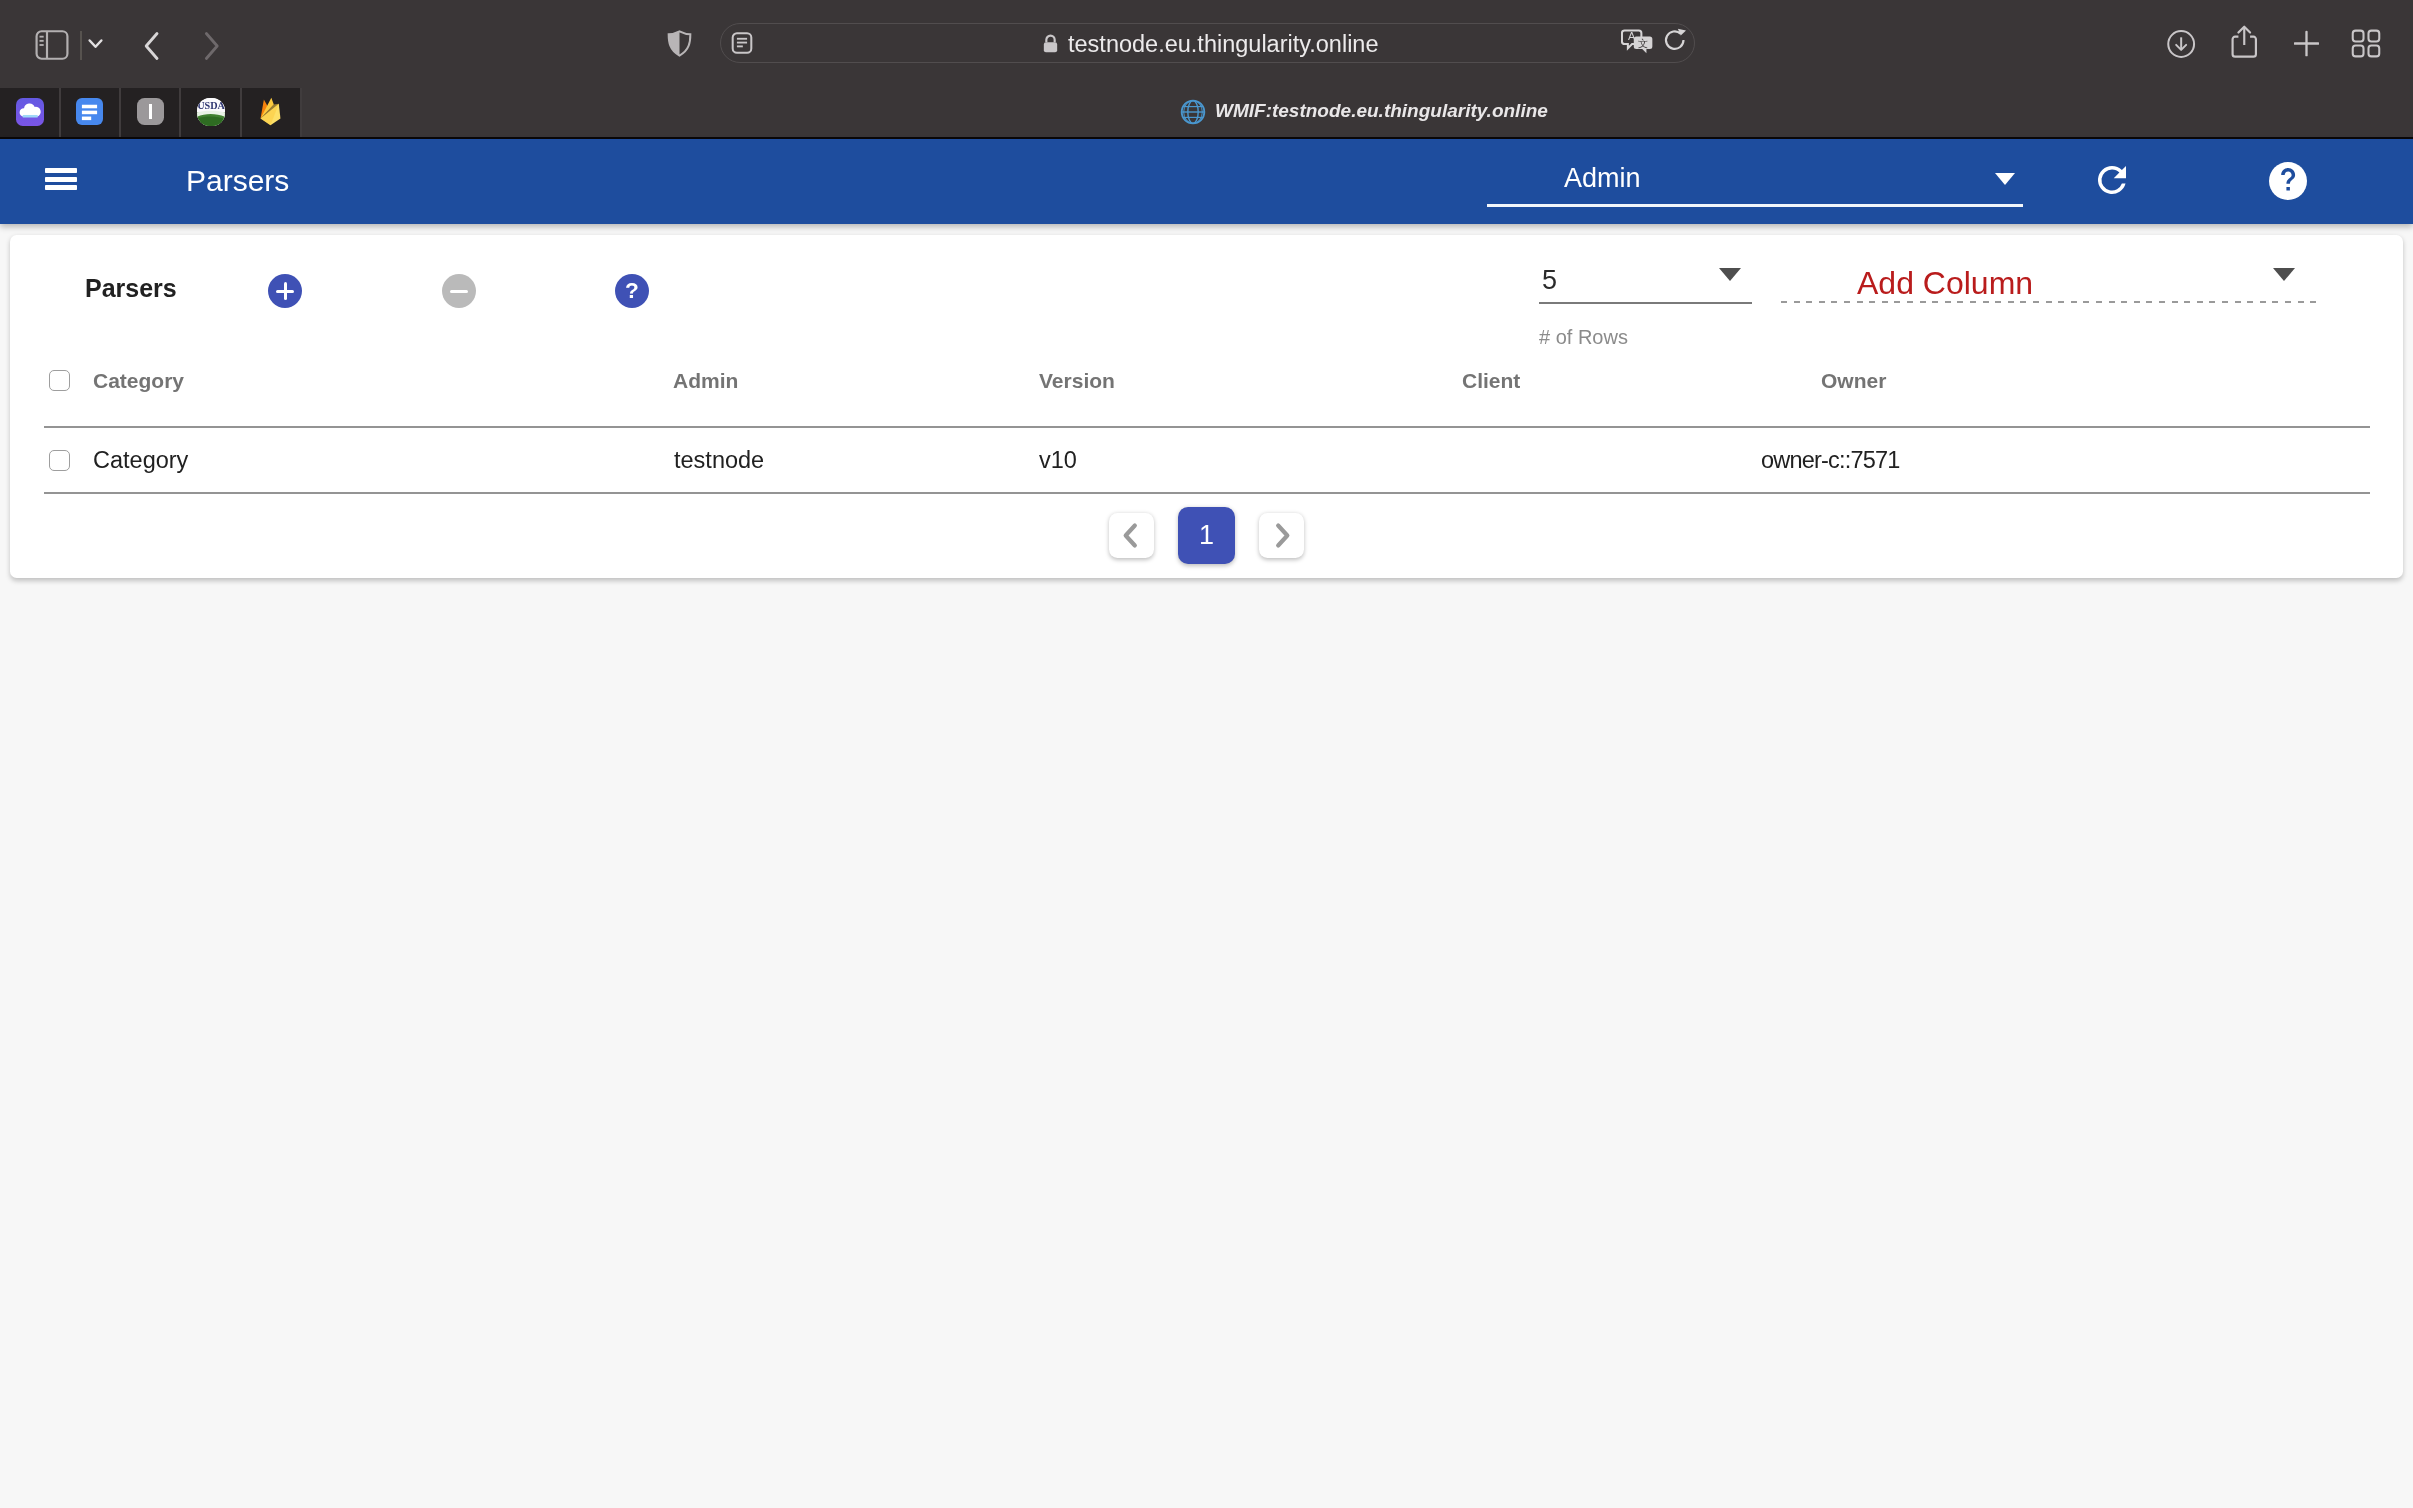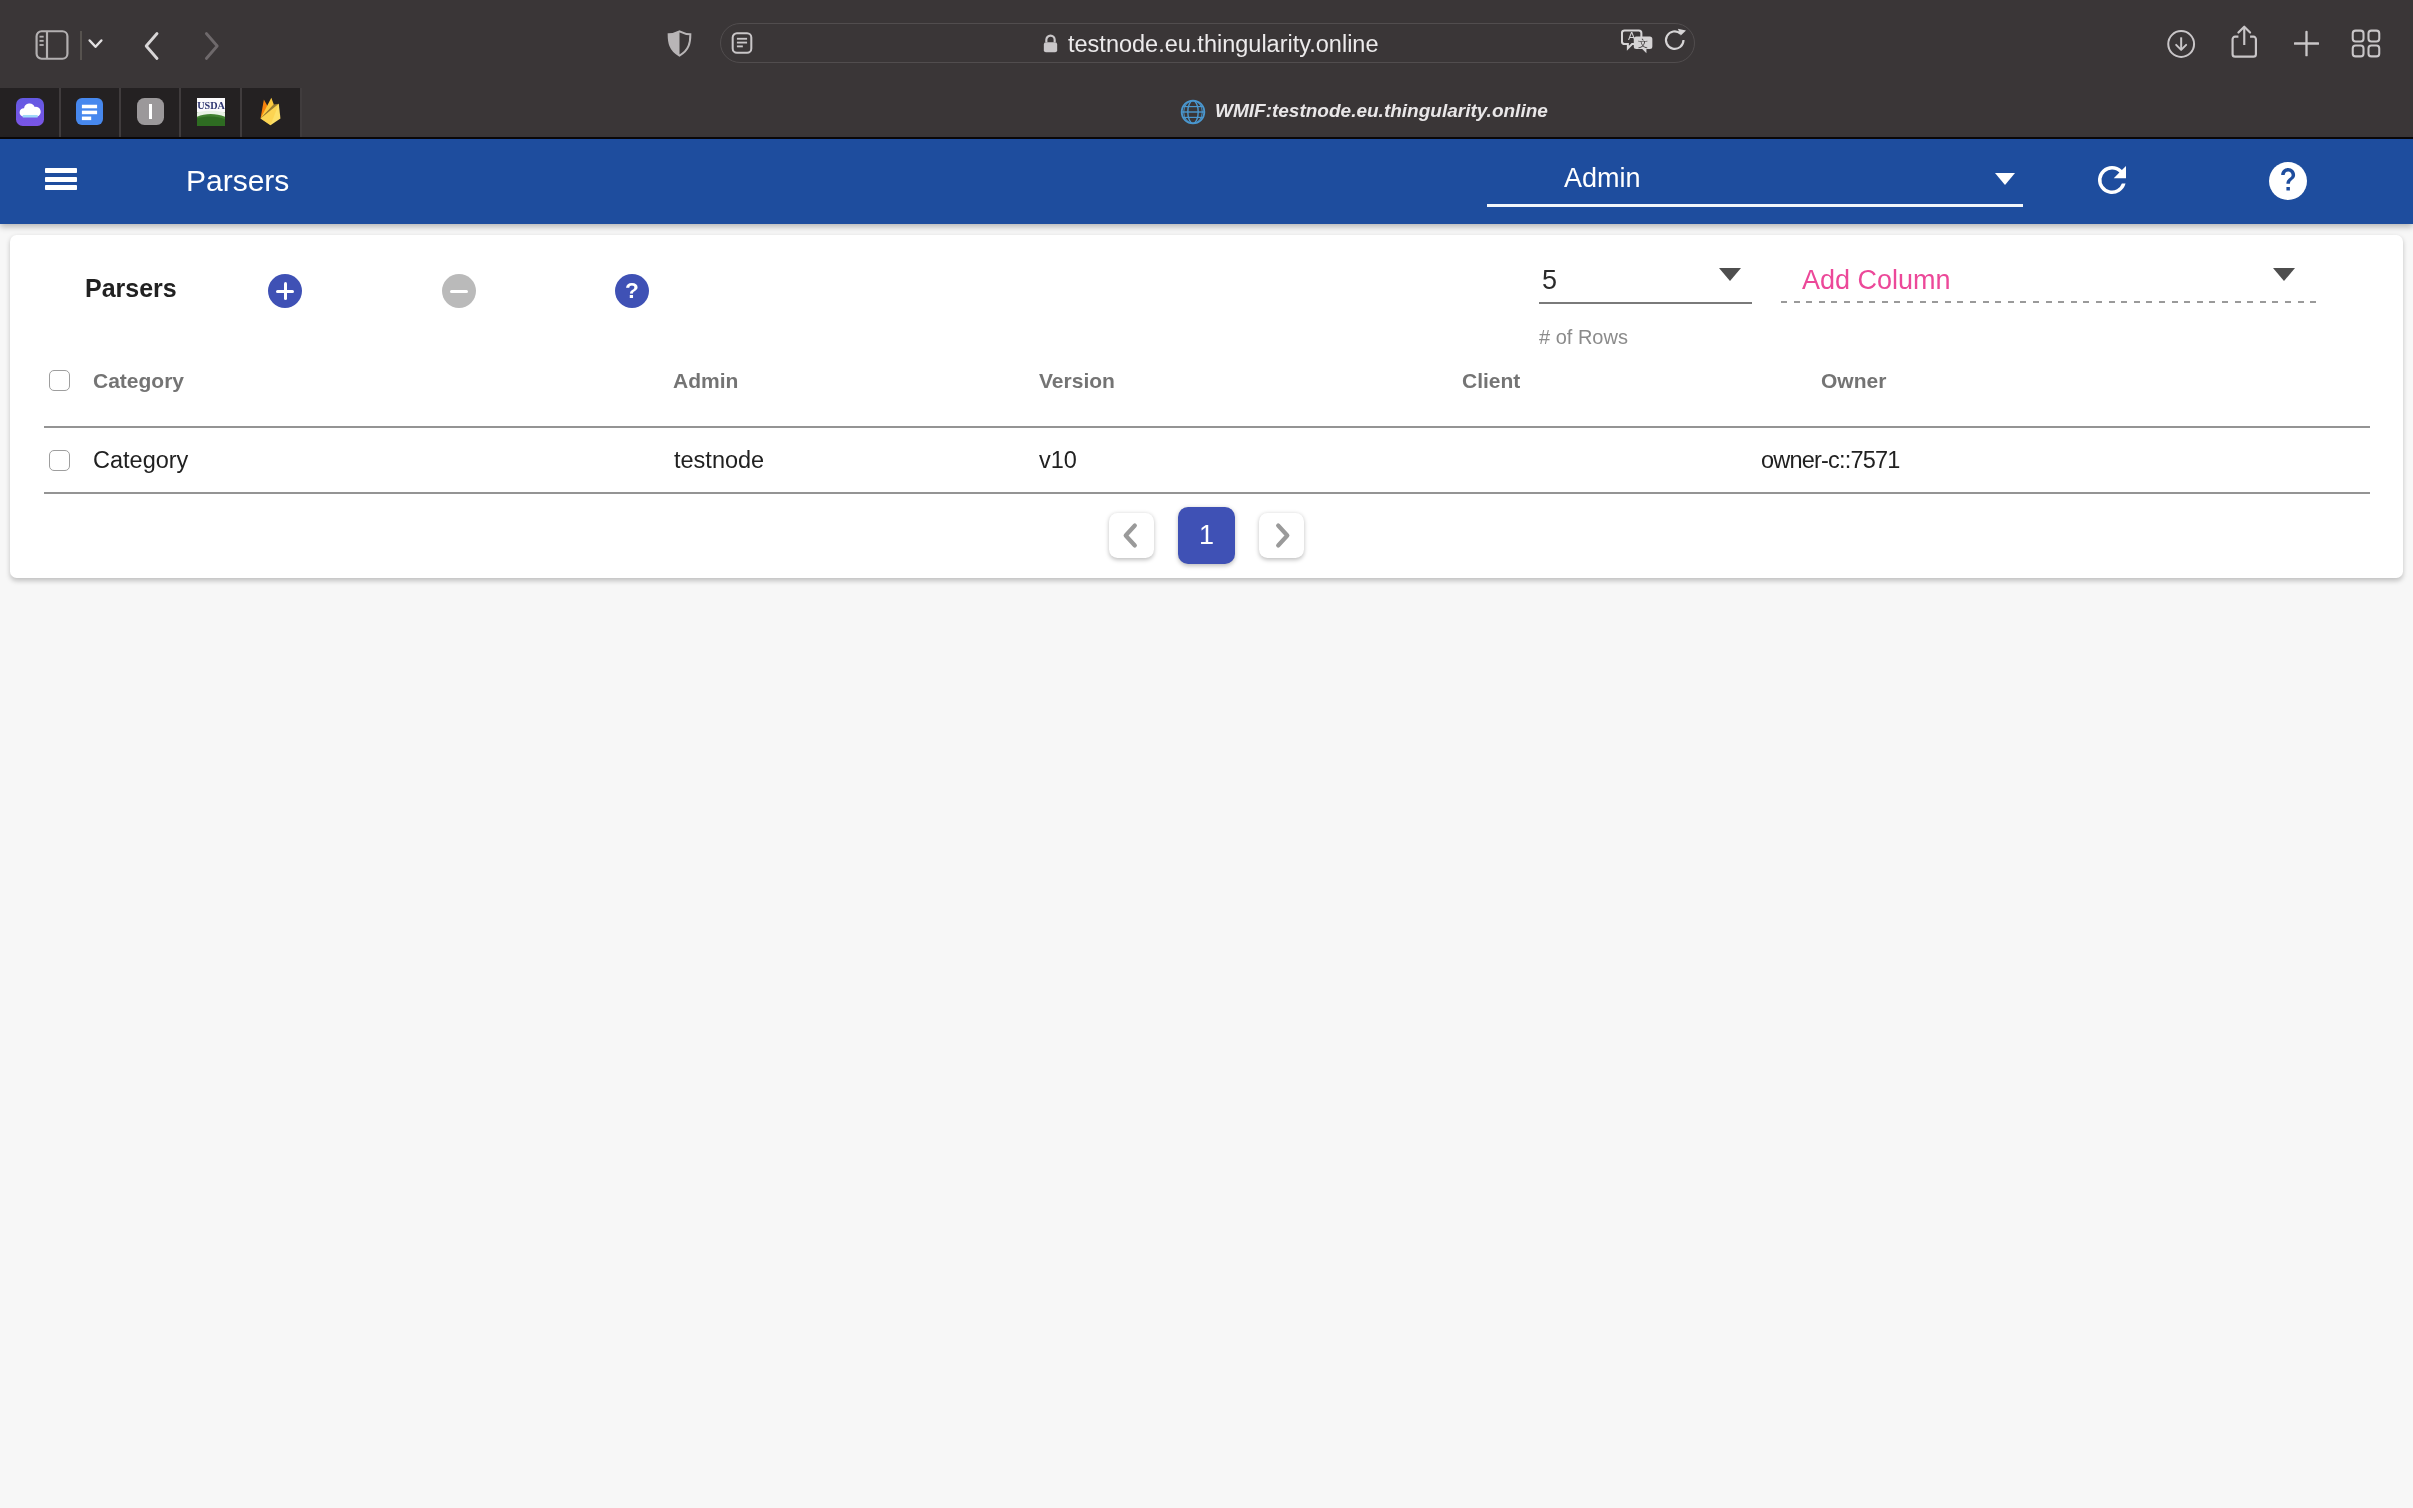--- a/index.html
+++ b/index.html
@@ -107,21 +107,21 @@
   <div class="abs" style="left:76px; top:10px; width:27px; height:27px; border-radius:5.9px; background:#4788ee;">
     <svg width="27" height="27" viewBox="0 0 32 32">
       <rect x="7" y="8" width="18" height="4.2" fill="#fff"></rect>
       <rect x="7" y="15" width="18" height="4.2" fill="#fff"></rect>
       <rect x="7" y="22" width="11" height="4.2" fill="#fff"></rect>
     </svg>
   </div>
   <div class="abs" style="left:137px; top:10px; width:27px; height:27px; border-radius:7.5px; background:#9b989a;">
     <div class="abs" style="left:11.7px; top:5.9px; width:3.4px; height:15px; background:#fff;"></div>
   </div>
-  <div class="abs" style="left:197px; top:10px; width:28px; height:28px; background:#f5f4f6; overflow:hidden;">
+  <div class="abs" style="left:197px; top:10px; width:28px; height:28px; background:#f5f4f6; overflow:hidden;border-radius:13px;">
     <svg width="28" height="28" viewBox="0 0 33 33">
       <rect x="0" y="0" width="33" height="33" fill="#fbfafc"></rect>
       <text x="16.5" y="13" font-size="12" font-weight="bold" fill="#2d3470" text-anchor="middle" font-family="Liberation Serif">USDA</text>
       <rect x="0" y="17" width="33" height="16" fill="#418131"></rect>
       <path d="M0 17 C8 14.5, 25 14.5, 33 17 v5 C22 18, 10 18, 0 22 Z" fill="#e9f2e6"></path>
       <path d="M0 24 C12 20.5, 24 21, 33 25 v8 H0 Z" fill="#2e6c22"></path>
     </svg>
   </div>
   <div class="abs" style="left:258px; top:9.2px; width:25px; height:29px;">
     <svg width="25" height="29" viewBox="0 0 30 35">
@@ -170,21 +170,21 @@
   <div class="circbtn" style="left:432px; background:#bababa;">
     <div class="abs" style="left:8.4px; top:15.5px; width:17.6px; height:3.4px; background:#fff; border-radius:1.7px;"></div>
   </div>
   <div class="circbtn" style="left:605px; background:#3f51b5; color:#fff; font-weight:bold; font-size:22.6px; text-align:center; line-height:34px;">?</div>
 
   <div class="abs" style="left:1532px; top:30px; font-size:27px; color:#2b2b2b;">5</div>
   <div class="abs caretdn" style="left:1709px; top:33px;"></div>
   <div class="abs" style="left:1529px; top:67px; width:213px; height:1.7px; background:#7a7a7a;"></div>
   <div class="abs" style="left:1529px; top:91px; font-size:20px; color:#8b8b8b;"># of Rows</div>
 
-  <div class="abs" style="left:1792px; top:30px; font-size:27px; color:#ec4899;">Add Column</div>
+  <div class="abs" style="left:1847px; top:30px; font-size:32px; color:#b91c1c;">Add Column</div>
   <div class="abs caretdn" style="left:2263px; top:33px;"></div>
   <div class="abs" style="left:1771px; top:66px; width:535px; height:1.7px; background:repeating-linear-gradient(90deg,#9a9a9a 0 5.9px,transparent 5.9px 12.6px);"></div>
 
   <div class="cbx" style="top:135px"></div>
   <div class="hdr" style="left:83px">Category</div>
   <div class="hdr" style="left:663px">Admin</div>
   <div class="hdr" style="left:1029px">Version</div>
   <div class="hdr" style="left:1452px">Client</div>
   <div class="hdr" style="left:1811px">Owner</div>
   <div class="tline" style="top:191px"></div>

